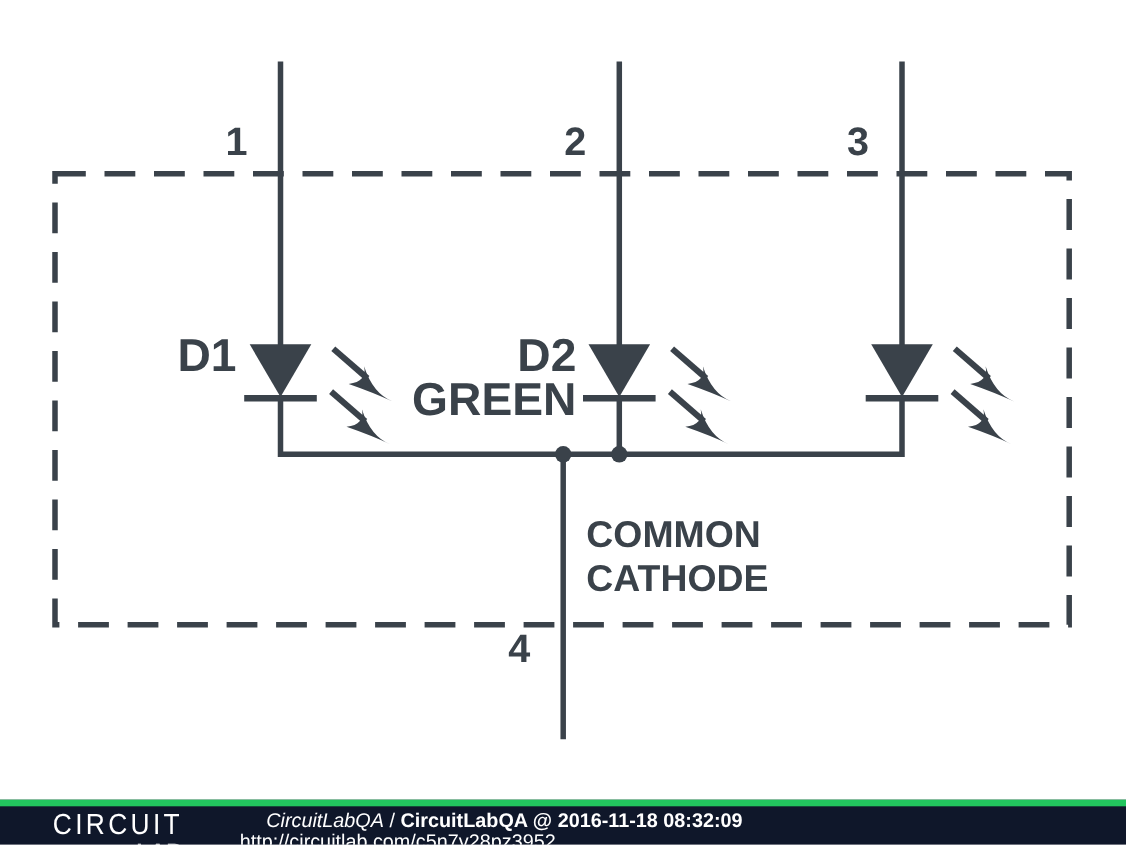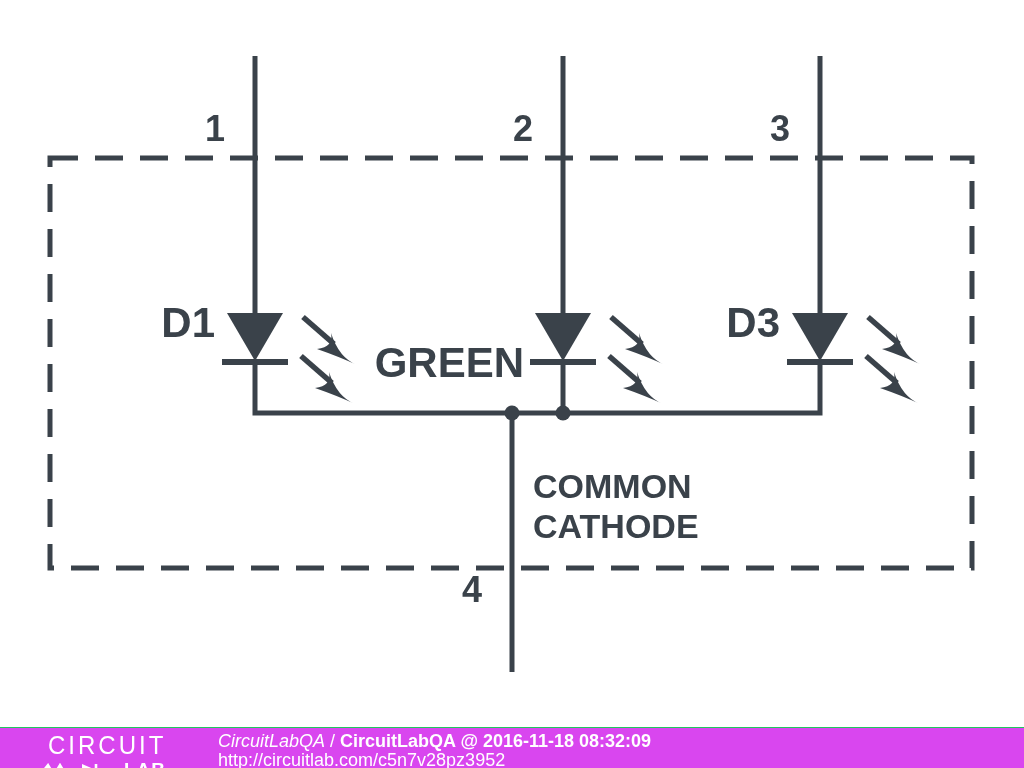--- a/index.html
+++ b/index.html
@@ -17,37 +17,37 @@
     font-weight:bold;
     line-height:1.0;
     white-space:nowrap;
   }
   .pin-num{font-size:36px;width:80px;text-align:right;}
   .led-lbl{font-size:42px;width:160px;text-align:right;}
   .anno{font-size:34px;text-align:left;}
   
   .footer{
     position:absolute;left:0;top:727px;width:1024px;height:41px;
-    background:#d946ef;border-top:1px solid #22c55e;box-sizing:border-box;
+    background:#0f172a;border-top:6px solid #22c55e;box-sizing:border-box;
     color:#ffffff;
     padding-left:24px;
   }
   .logo{position:absolute;left:36px;top:2px;width:140px;}
   .logo-top{
     display:block;font-size:24px;font-weight:400;letter-spacing:3px;
     color:#ffffff;transform:scaleY(1.1);transform-origin:top left;
     padding-left:12px;
   }
   .logo-row{display:flex;align-items:center;margin-top:1px;}
   .logo-bottom{font-size:19px;font-weight:bold;letter-spacing:1px;color:#ffffff;margin-left:-2px;}
   .attrib{
     position:absolute;left:218px;top:4px;
     font-size:18px;line-height:19px;color:#ffffff;
   }
-  .attrib .author{font-style:italic;font-weight:400;}
+  .attrib .author{font-style:italic;font-weight:400;margin-left:24px;}
   .attrib .title{font-weight:bold;}
   .attrib .url{font-weight:400;}
 </style>
 </head>
 <body>
 
 <div class="canvas">
 
   <svg class="schem-svg" width="1024" height="727" viewBox="0 0 1024 727">
     <defs>
@@ -93,23 +93,23 @@
     <circle cx="563" cy="413" r="7.5" fill="#3a424a"></circle>
   </svg>
 
   <div class="lbl pin-num" style="left:145px;top:111px;">1</div>
   <div class="lbl pin-num" style="left:453px;top:111px;">2</div>
   <div class="lbl pin-num" style="left:710px;top:111px;">3</div>
   <div class="lbl pin-num" style="left:402px;top:572px;">4</div>
 
   <div class="lbl led-lbl" style="left:55px;top:302px;">D1</div>
 
+  <div class="lbl led-lbl" style="left:364px;top:302px;">D2</div>
   <div class="lbl led-lbl" style="left:364px;top:342px;">GREEN</div>
 
-  <div class="lbl led-lbl" style="left:620px;top:302px;">D3</div>
 
   <div class="lbl anno" style="left:533px;top:469px;">COMMON</div>
   <div class="lbl anno" style="left:533px;top:509px;">CATHODE</div>
 
   <div class="footer">
     <div class="logo">
       <span class="logo-top">CIRCUIT</span>
       <span class="logo-row">
         <svg width="90" height="14" viewBox="0 0 90 14">
           <polyline points="0,7 8,7 12,2 18,12 24,2 30,12 34,7 46,7" fill="none" stroke="#ffffff" stroke-width="2.4"></polyline>

